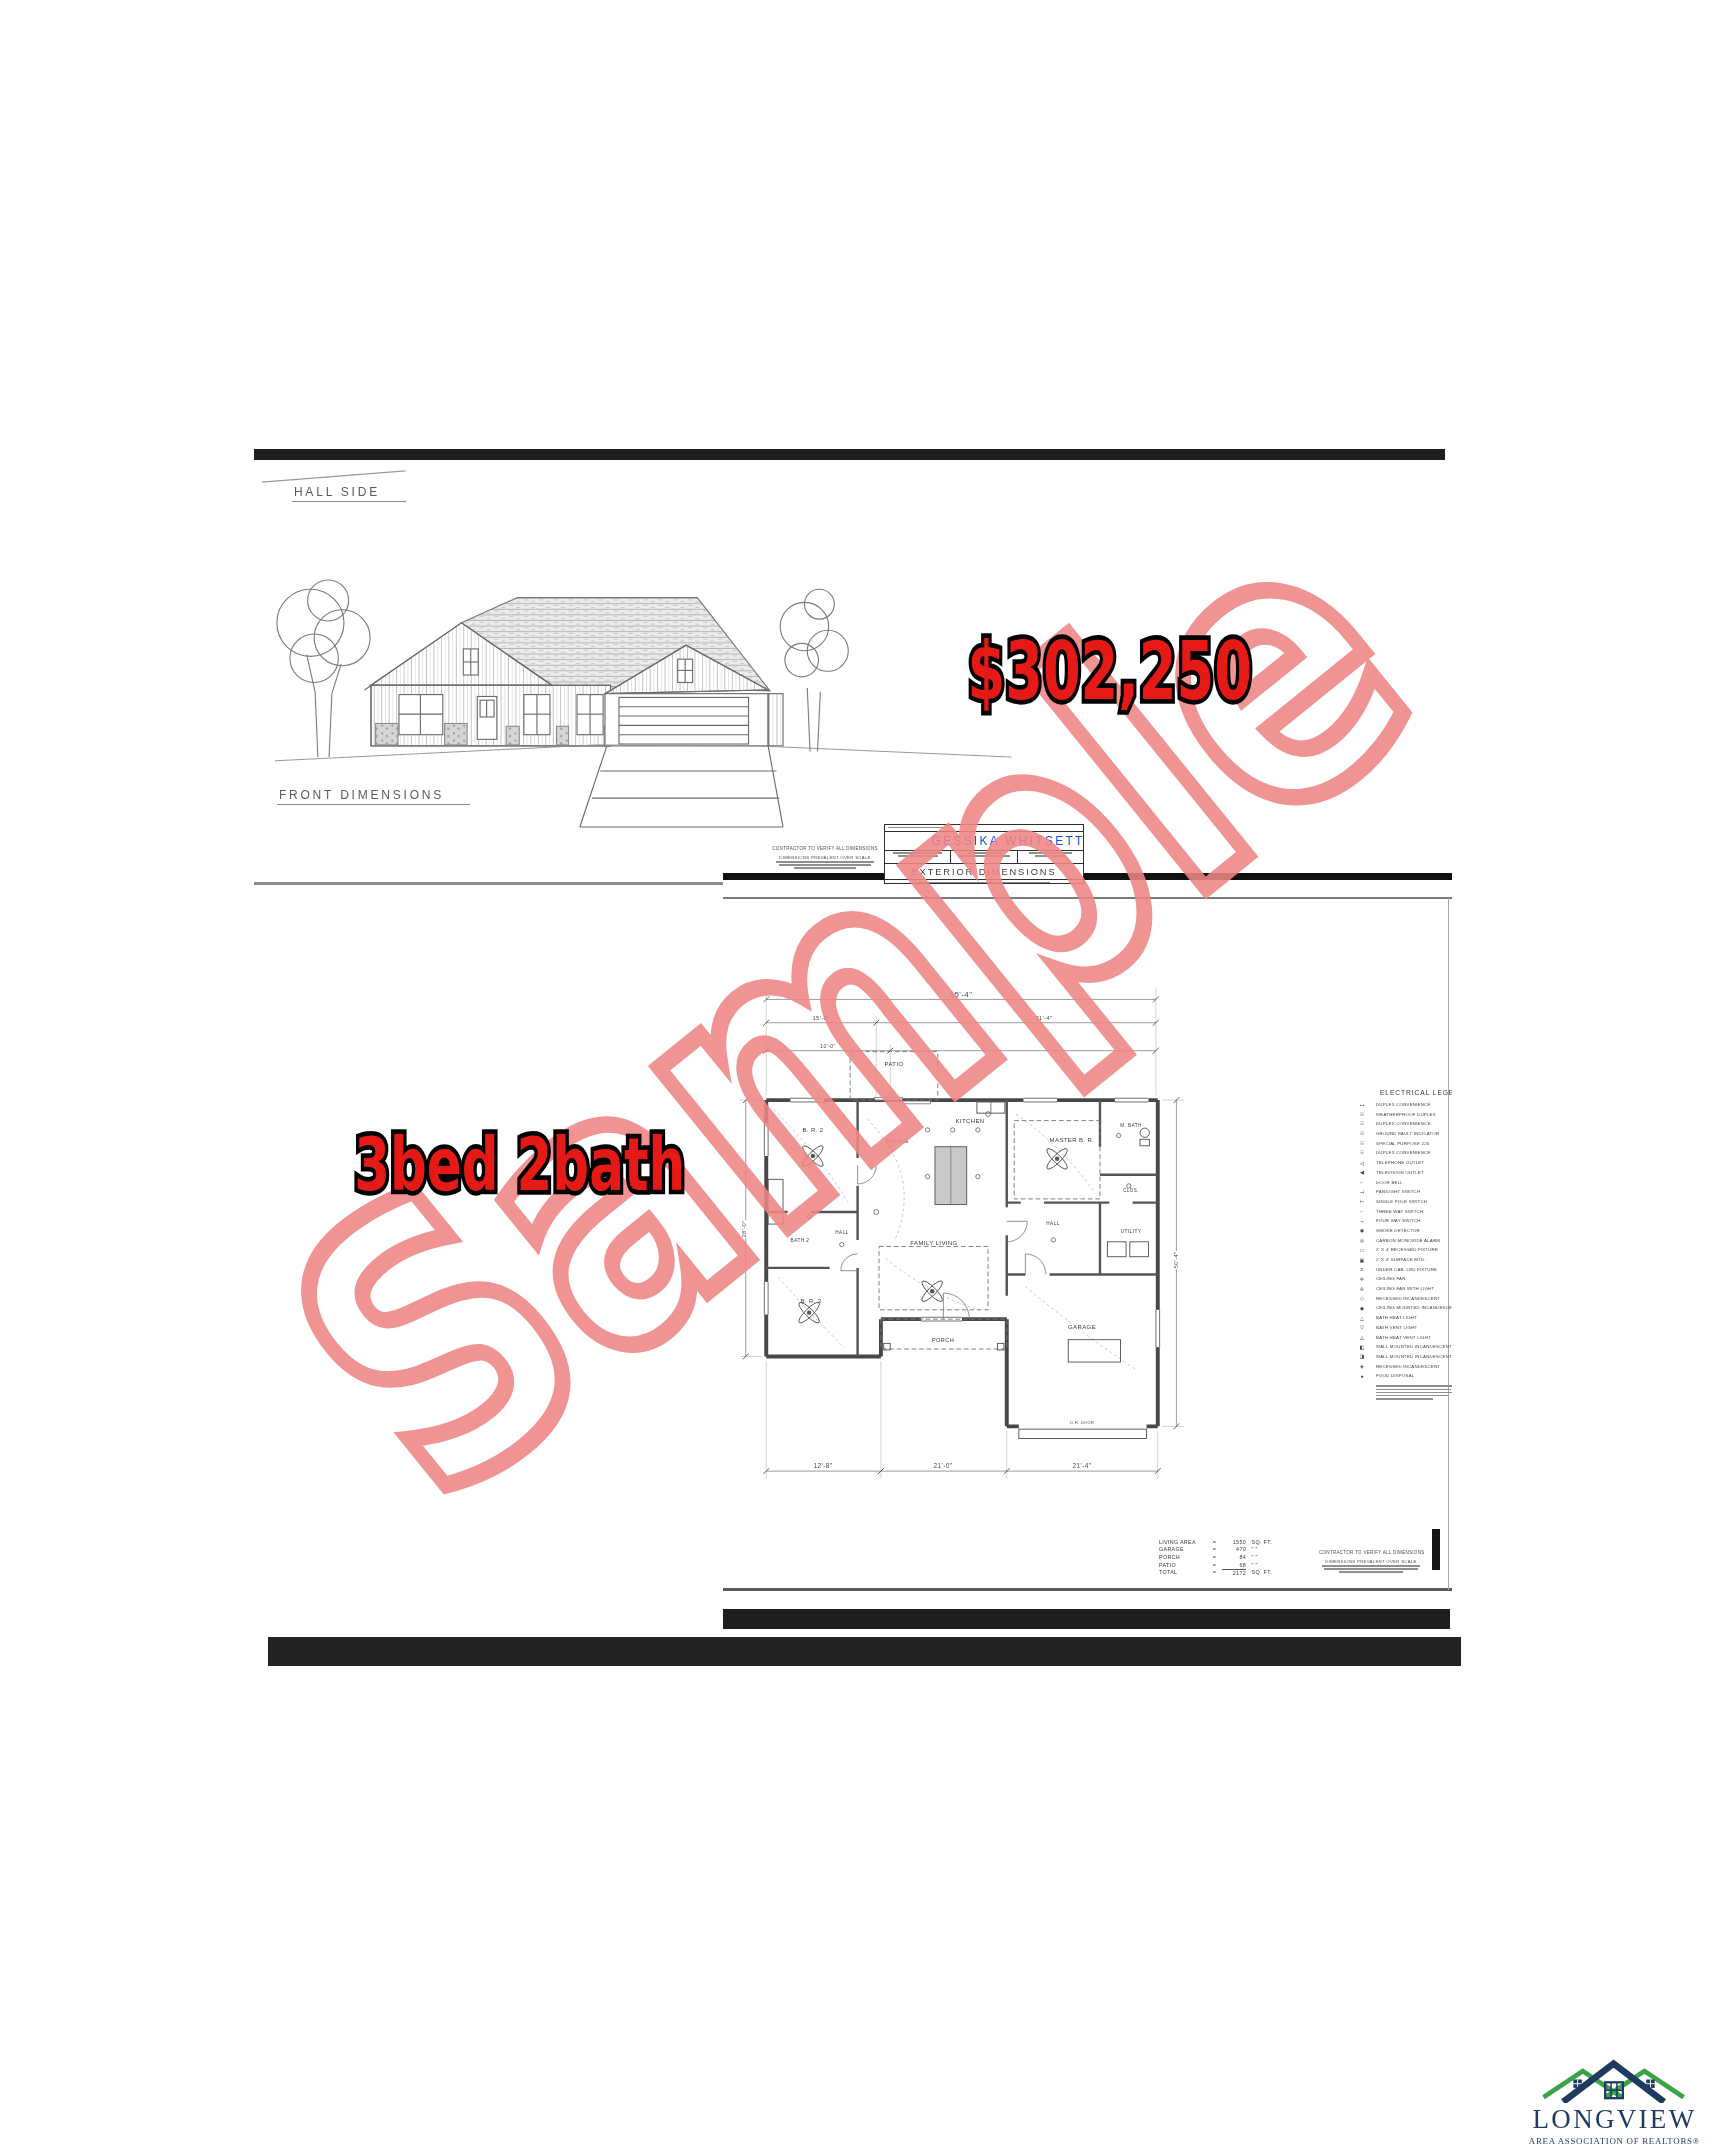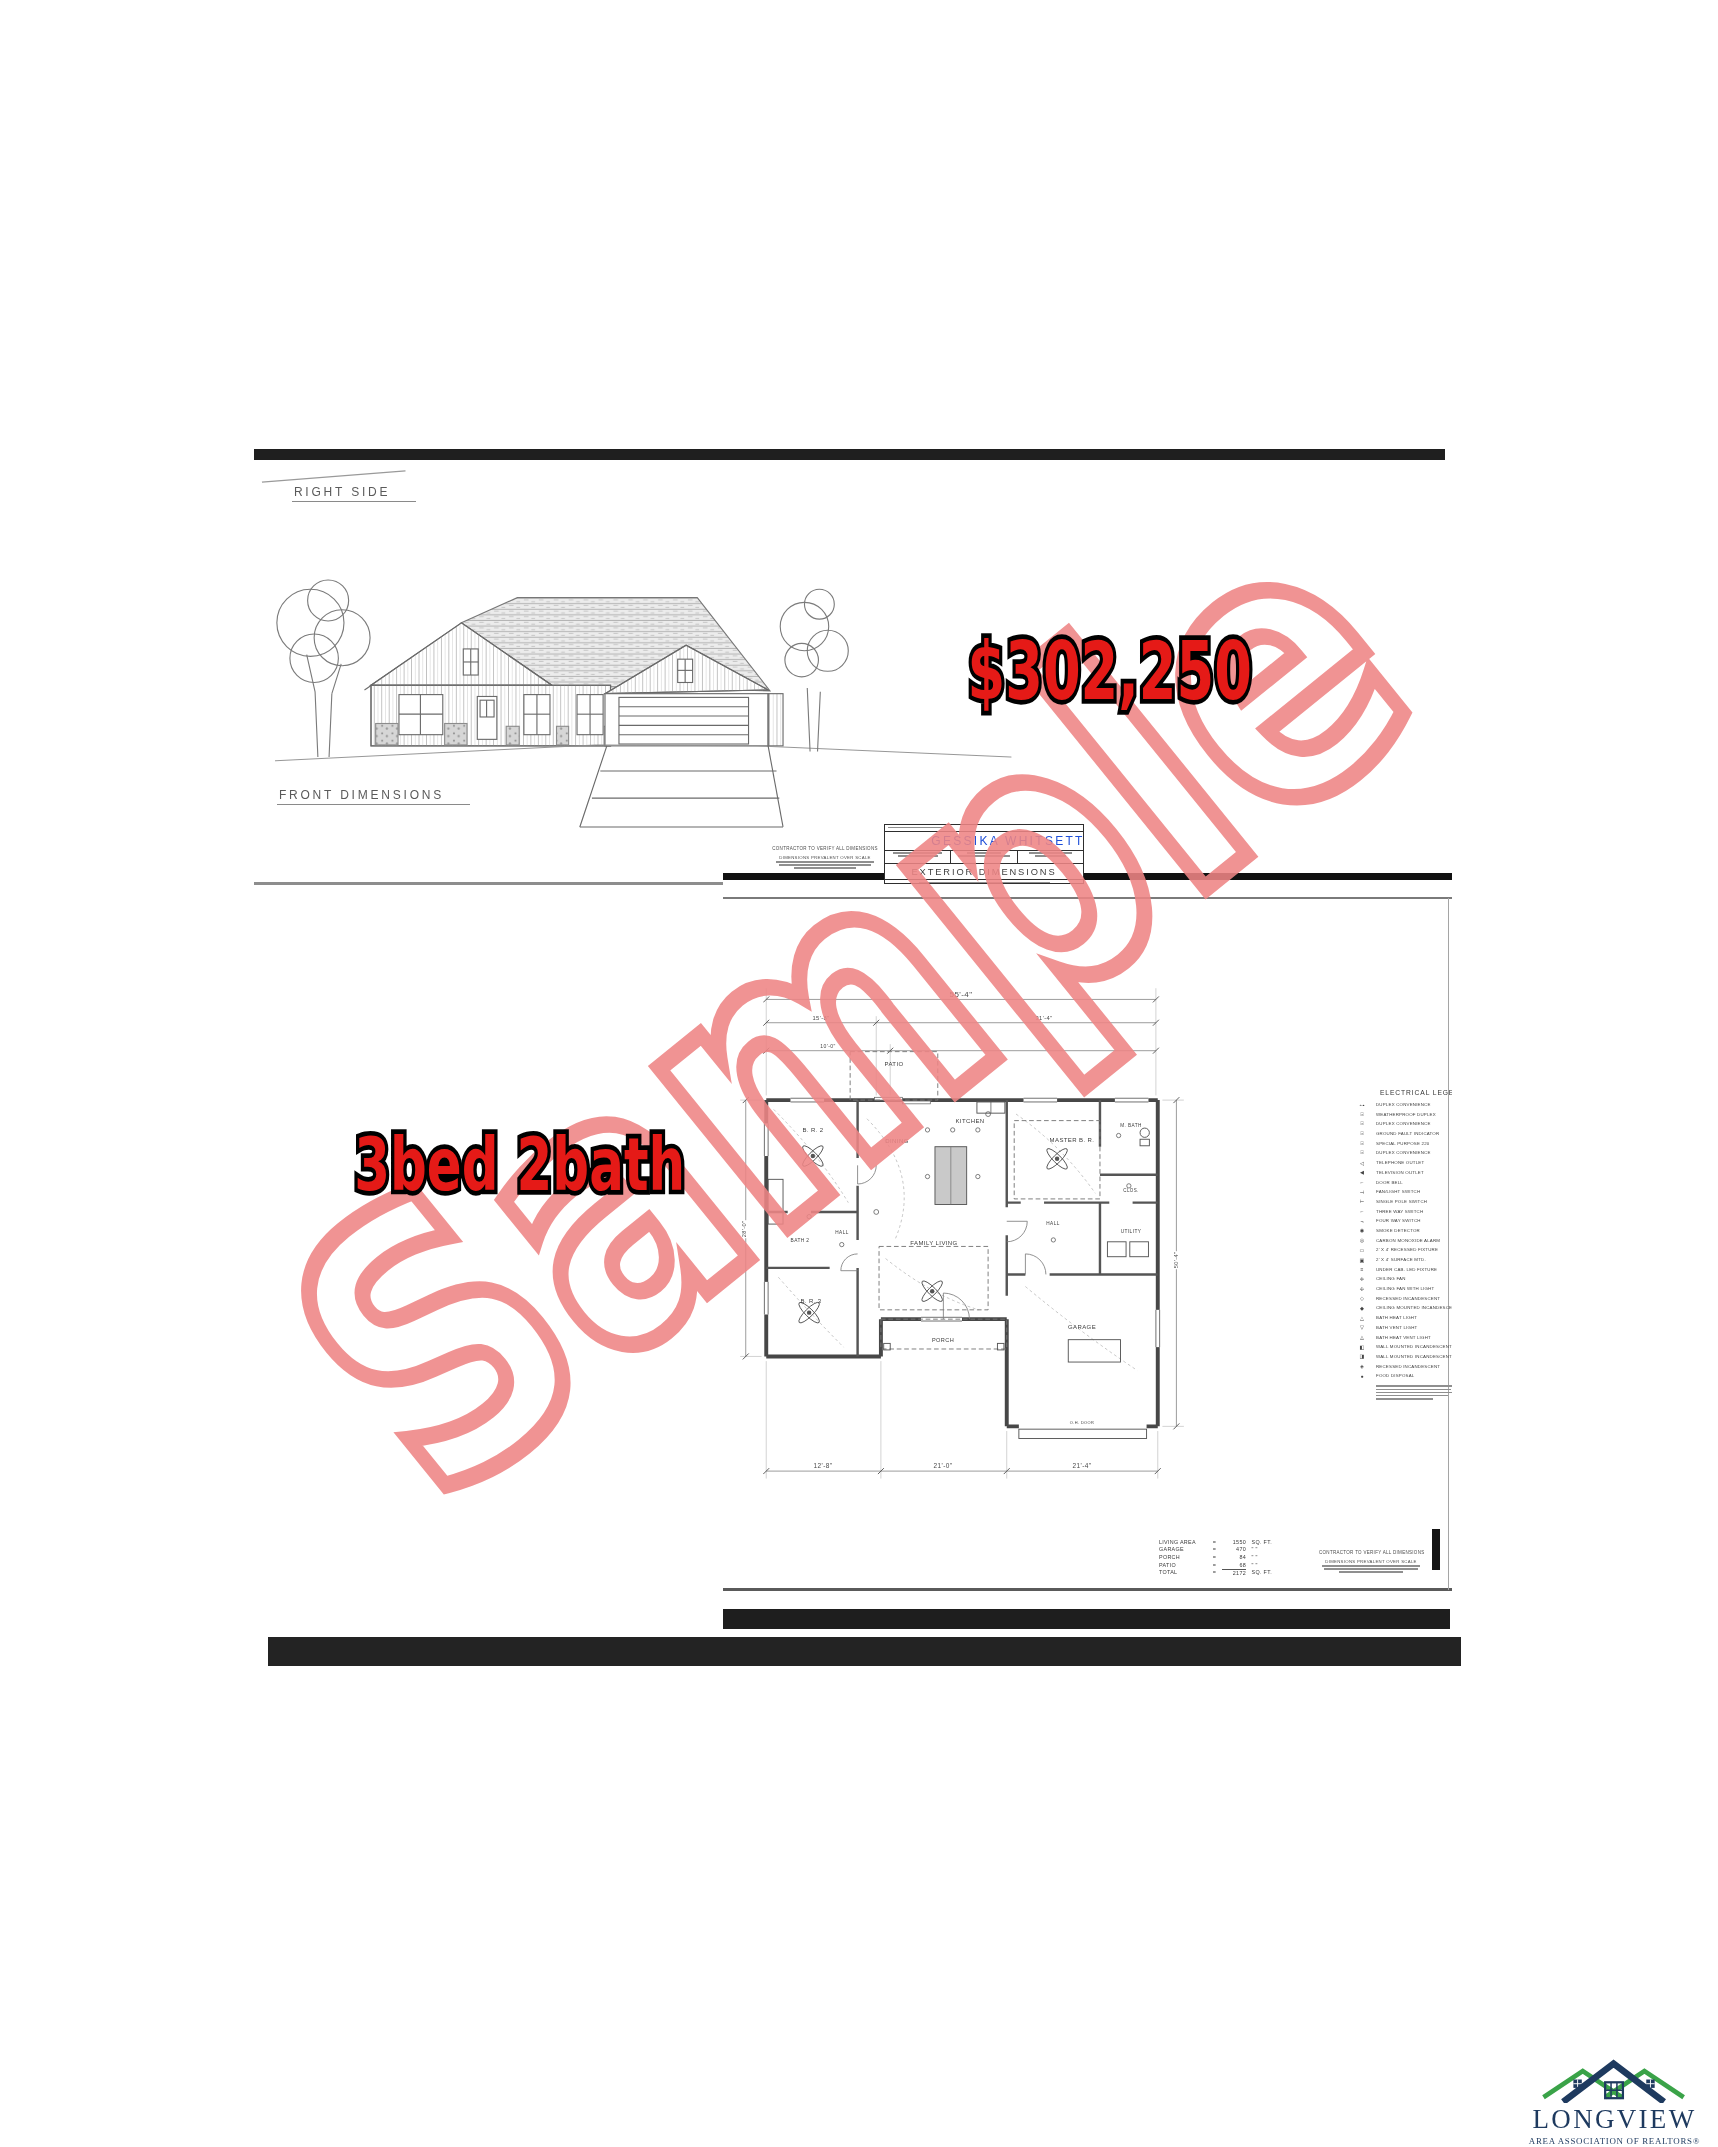--- a/index.html
+++ b/index.html
@@ -66,21 +66,21 @@
   <div class="bar" style="left:254px;top:449px;width:1191px;height:11.2px;"></div>
   <div class="abs" style="left:254px;top:882px;width:469px;height:2.8px;background:#8d8d8d;"></div>
   <div class="bar" style="left:723px;top:873px;width:729px;height:6.5px;background:#111;"></div>
   <div class="abs" style="left:723px;top:897px;width:729px;height:1.9px;background:#7a7a7a;"></div>
   <div class="abs" style="left:723px;top:1588px;width:729px;height:2.8px;background:#5a5a5a;"></div>
   <div class="bar" style="left:723px;top:1609px;width:727px;height:19.6px;background:#1e1e1e;"></div>
   <div class="bar" style="left:268px;top:1637px;width:1193px;height:29px;background:#232323;"></div>
   <div class="abs" style="left:1448px;top:898px;width:0.9px;height:692px;background:#a5a5a5;"></div>
   <div class="abs" style="left:1432px;top:1529px;width:8.4px;height:41px;background:#151515;"></div>
 
-  <div class="arch-lbl" style="left:292px;top:485px;">RIGHT SIDE</div>
+  <div class="arch-lbl" style="left:292px;top:485px;">HALL SIDE</div>
   <div class="arch-lbl" style="left:277px;top:788px;">FRONT DIMENSIONS</div>
 
   <svg width="1718" height="2148" viewBox="0 0 1843 2304">
     <defs>
       <pattern id="shingle" width="16" height="6" patternUnits="userSpaceOnUse">
         <rect width="16" height="6" fill="#ececec"></rect>
         <line x1="0" y1="5.4" x2="16" y2="5.4" stroke="#9d9d9d" stroke-width="0.8"></line>
         <line x1="2" y1="1.4" x2="7" y2="1.4" stroke="#b2b2b2" stroke-width="0.7"></line>
         <line x1="10" y1="3.4" x2="14" y2="3.4" stroke="#b2b2b2" stroke-width="0.7"></line>
       </pattern>

